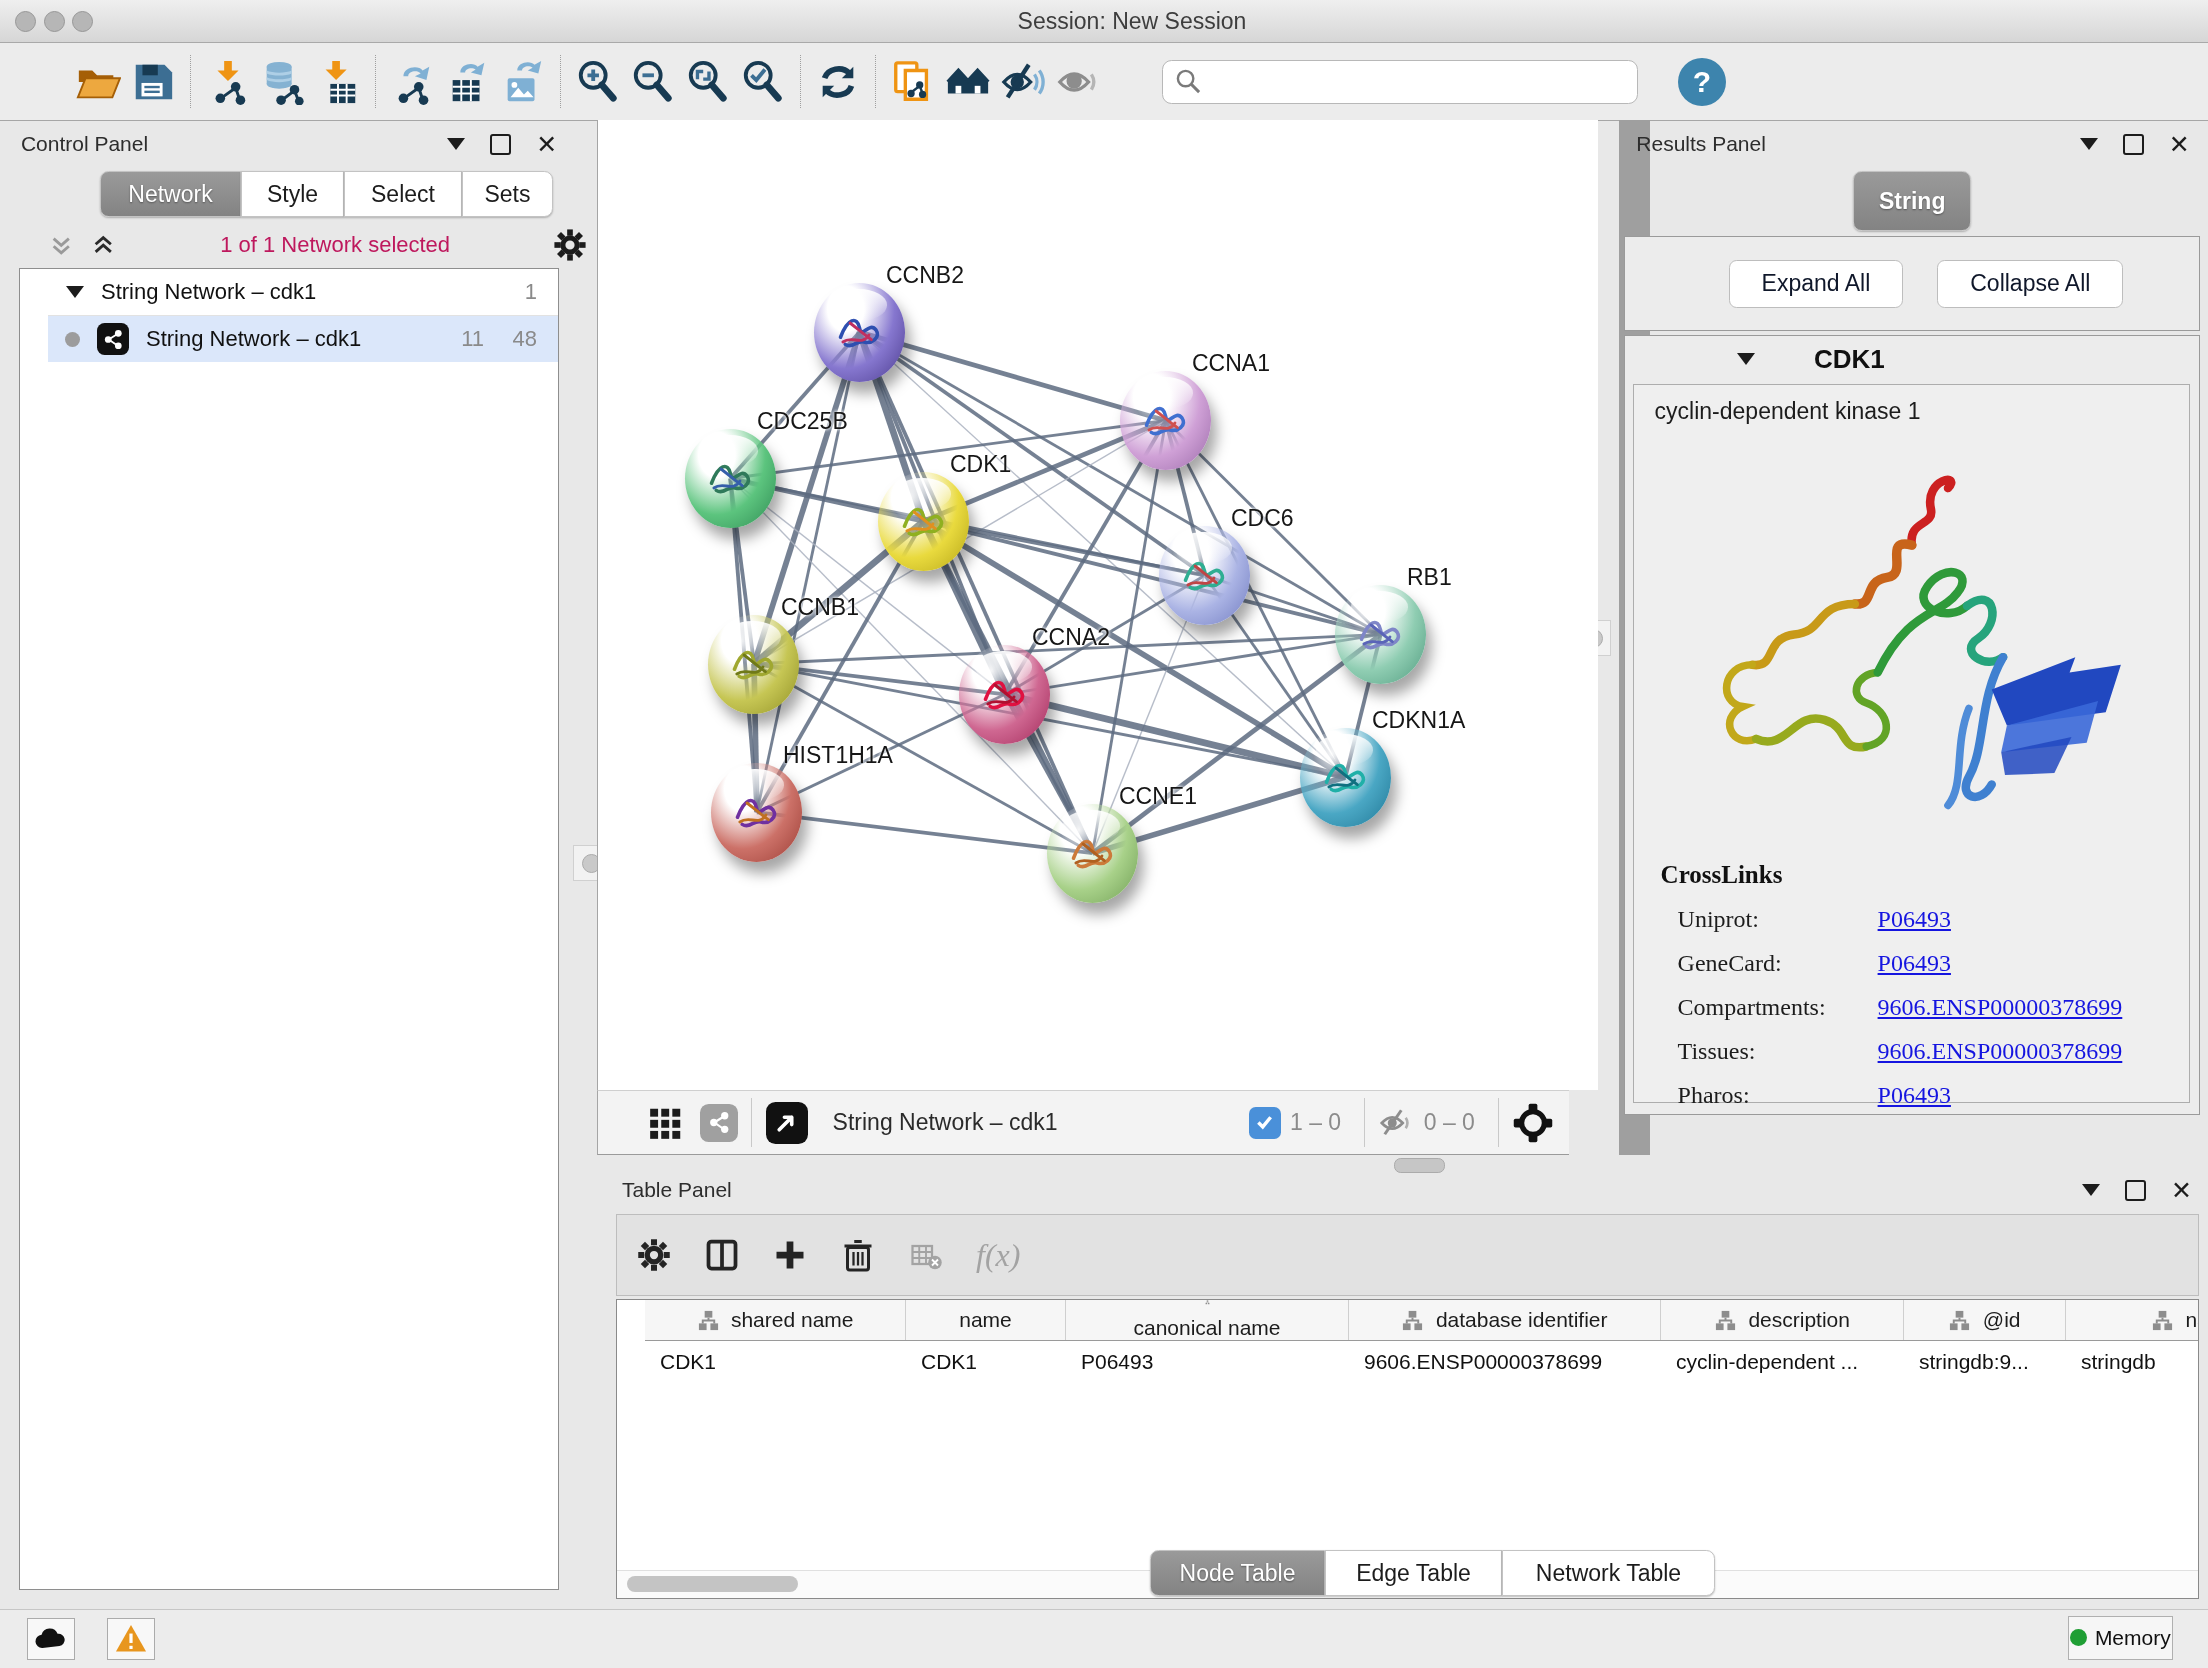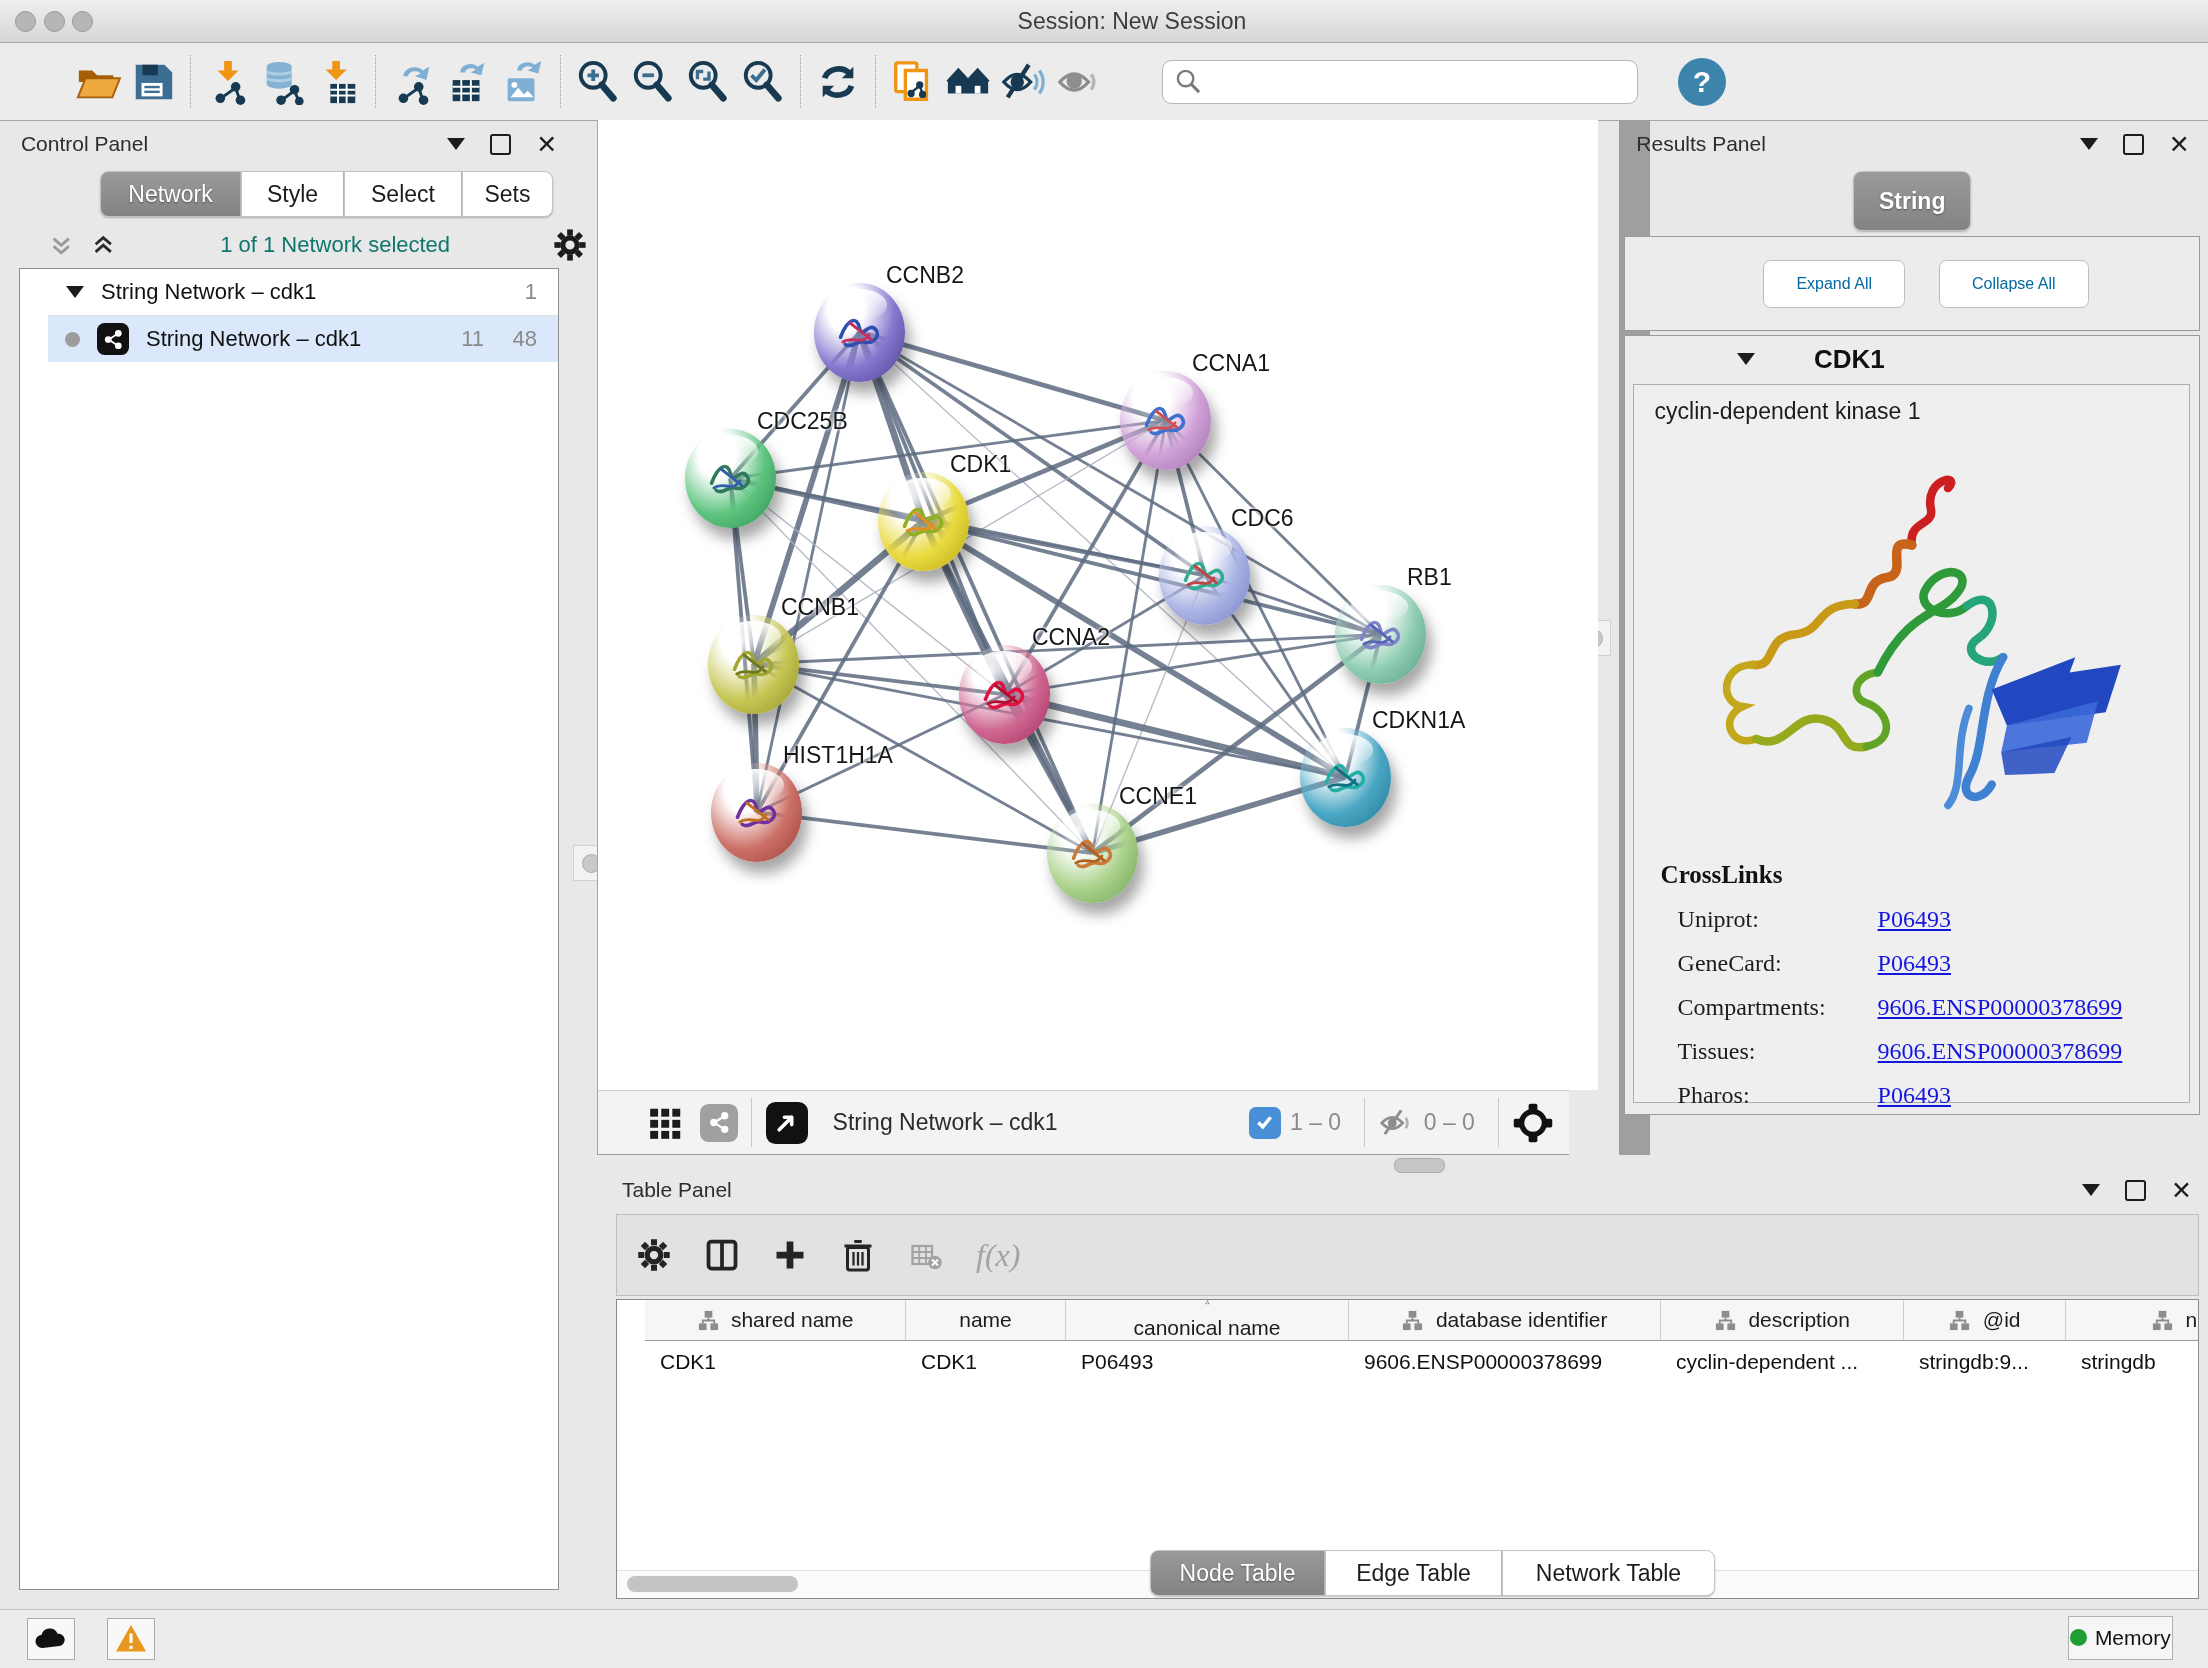--- a/index.html
+++ b/index.html
@@ -25,21 +25,21 @@
   .floatbox{width:17px;height:17px;border:2.9px solid #1c1c1c;border-radius:2.9px;}
   .closex{font-size:25px;font-weight:bold;color:#1c1c1c;line-height:17px;}
   .seg{height:44px;display:flex;align-items:center;justify-content:center;font-size:23px;background:#fff;color:#1c1c1c;border:1px solid #c3c3c3;box-shadow:0 1px 1.9px rgba(0,0,0,.25);}
   .seg.sel{background:linear-gradient(#9a9a9a,#838383);color:#fff;text-shadow:0 1px 1.9px rgba(0,0,0,.4);}
   .seg:first-child{border-radius:8.6px 0 0 8.6px;}
   .seg:last-child{border-radius:0 8.6px 8.6px 0;}
   .seg.single{border-radius:8.6px;}
   #cp-header{left:7.6px;top:124px;width:563px;height:40px;display:flex;align-items:center;justify-content:space-between;padding:0 13.3px;box-sizing:border-box;}
   #cp-tabs{left:72px;top:171px;display:flex;}
   #cp-info{left:19px;top:226px;width:540px;height:38px;display:flex;align-items:center;}
-  #cp-info .txt{flex:1;text-align:center;font-size:22px;color:#0f766e;}
+  #cp-info .txt{flex:1;text-align:center;font-size:22px;color:#be185d;}
   #cp-tree{left:19px;top:268px;width:540px;height:1322px;background:#fff;border:1.9px solid #8e8e8e;box-sizing:border-box;}
   .tree-row{display:flex;align-items:center;height:46px;font-size:22px;color:#111;}
   .tree-row .cnt{color:#8a8a8a;}
   .tree-row.sel{background:#dbe7fa;}
   .share-badge{width:32px;height:32px;border-radius:7.6px;background:#111;display:flex;align-items:center;justify-content:center;}
   
   .gutter-handle{position:absolute;width:34px;height:34px;background:#f2f2f2;border:1px solid #d0d0d0;display:flex;align-items:center;justify-content:center;}
   .gutter-dot{width:17px;height:17px;border-radius:50%;background:#c9c9c9;border:1px solid #ababab;}
   
   #net-canvas{left:597px;top:120px;width:972px;height:970px;background:#fff;border-left:1.9px solid #a5a5a5;}
@@ -49,21 +49,21 @@
   .node-label{position:absolute;font-size:23px;color:#161616;text-shadow:0 0 3.8px #fff,0 0 3.8px #fff;white-space:nowrap;}
   .squig{position:absolute;left:17px;top:21px;}
   #net-toolbar{left:597px;top:1090px;width:972px;height:65px;background:#f3f3f3;border-top:1px solid #cfcfcf;border-bottom:1.9px solid #9a9a9a;border-left:1.9px solid #a5a5a5;display:flex;align-items:center;box-sizing:border-box;}
   .ntsep{width:0;height:49px;border-left:1px solid #c9c9c9;margin:0 13.3px;}
   #net-title{font-size:23px;color:#2a2a2a;margin-left:25px;flex:1;}
   .cnt-txt{font-size:23px;color:#8b8b8b;margin:0 9.5px;}
   
   #rp-header{left:1623px;top:124px;width:580px;height:40px;display:flex;align-items:center;justify-content:space-between;padding:0 13.3px;box-sizing:border-box;}
   #rp-tab{left:1853px;top:171px;}
   #rp-buttons-box{left:1624px;top:236px;width:576px;height:95px;border:1.9px solid #9a9a9a;background:#ececec;box-sizing:border-box;display:flex;align-items:center;justify-content:center;gap:34px;}
-  .rp-btn{height:46px;padding:0 32px;background:#fff;border:1.9px solid #bdbdbd;border-radius:7.6px;font-size:16px;color:#0369a1;display:flex;align-items:center;}
+  .rp-btn{height:46px;padding:0 32px;background:#fff;border:1.9px solid #bdbdbd;border-radius:7.6px;font-size:23px;color:#0f172a;display:flex;align-items:center;}
   #rp-section{left:1624px;top:335px;width:576px;height:780px;border:1.9px solid #9a9a9a;background:#ececec;box-sizing:border-box;}
   #rp-sec-head{display:flex;align-items:center;height:46px;}
   #rp-gene{font-size:26px;font-weight:bold;color:#111;margin-left:59px;}
   #rp-inner{position:absolute;left:7.6px;top:48px;width:557px;height:719px;border:1.9px solid #adadad;background:#efefef;box-sizing:border-box;}
   #rp-desc{font-size:23px;color:#1c1c1c;padding:13.3px 0 0 21px;}
   #protein-img{position:absolute;left:38px;top:86px;}
   #crosslinks{position:absolute;left:27px;top:476px;font-family:"Liberation Serif","DejaVu Serif",serif;}
   #cl-title{font-size:25px;font-weight:bold;color:#111;}
   .cl-row{display:flex;margin-top:17px;font-size:24px;}
   .cl-label{width:200px;color:#1c1c1c;padding-left:17px;}

